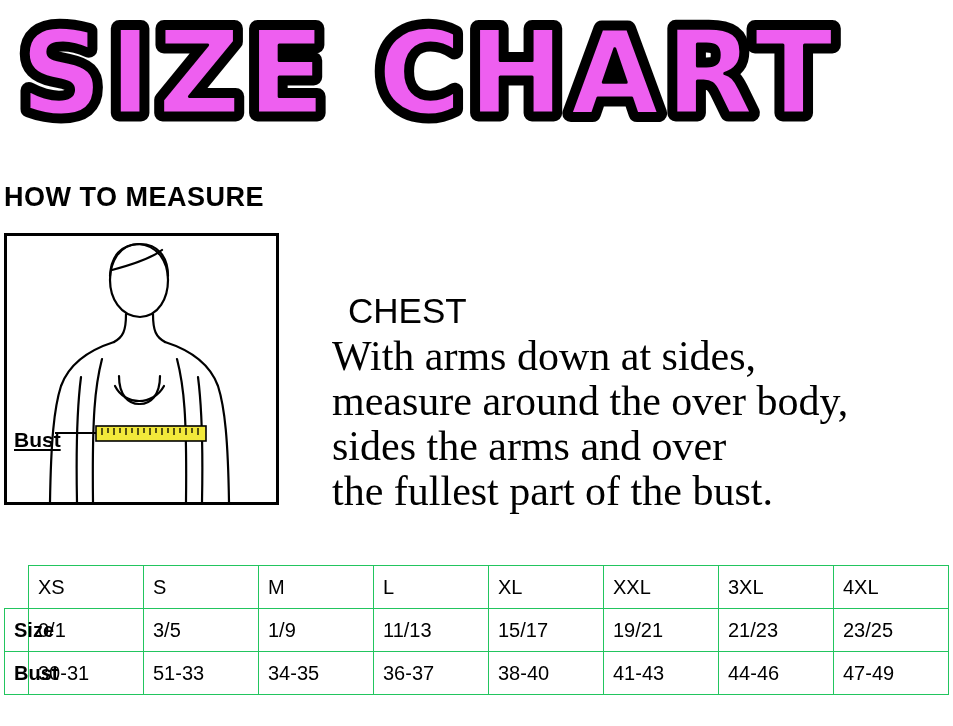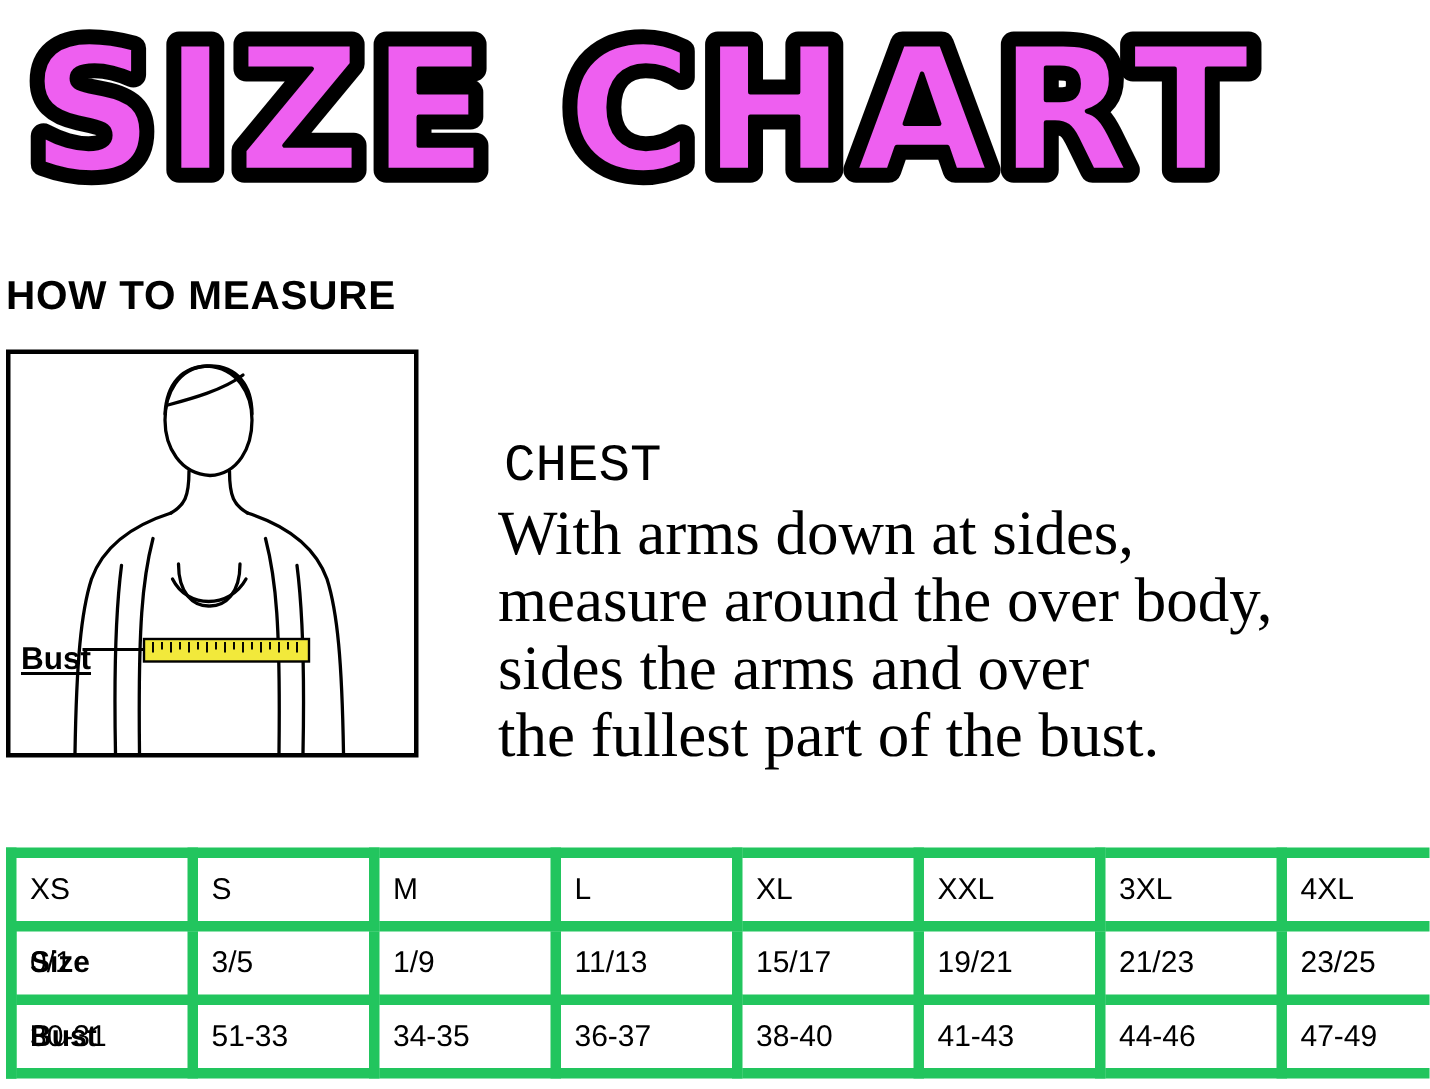--- a/index.html
+++ b/index.html
@@ -68,42 +68,42 @@
   
   .chest-block {
     position: absolute;
     left: 332px;
     top: 290px;
     width: 615px;
   }
   .chest-title {
     font-size: 35px;
     line-height: 42px;
-    font-family: Liberation Mono, monospace;
+    font-family: Liberation Sans, sans-serif;
     font-weight: normal;
-    margin: 0 0 2px 4px;
+    margin: 0 0 2px 16px;
   }
   .chest-line {
     font-size: 42px;
     line-height: 45px;
     font-family: Liberation Serif, serif;
     white-space: nowrap;
   }
 
   
   .size-table {
     position: absolute;
     left: 4px;
     top: 565px;
     border-collapse: collapse;
     table-layout: fixed;
     width: 945px;
   }
   .size-table td {
-    border: 7px solid #22c55e;
+    border: 1px solid #22c55e;
     height: 42px;
     padding: 0 0 0 9px;
     font-size: 20px;
     font-family: "Liberation Sans", sans-serif;
     vertical-align: middle;
   }
   .size-table .rowhead {
     font-weight: bold;
     width: 103px;
   }

